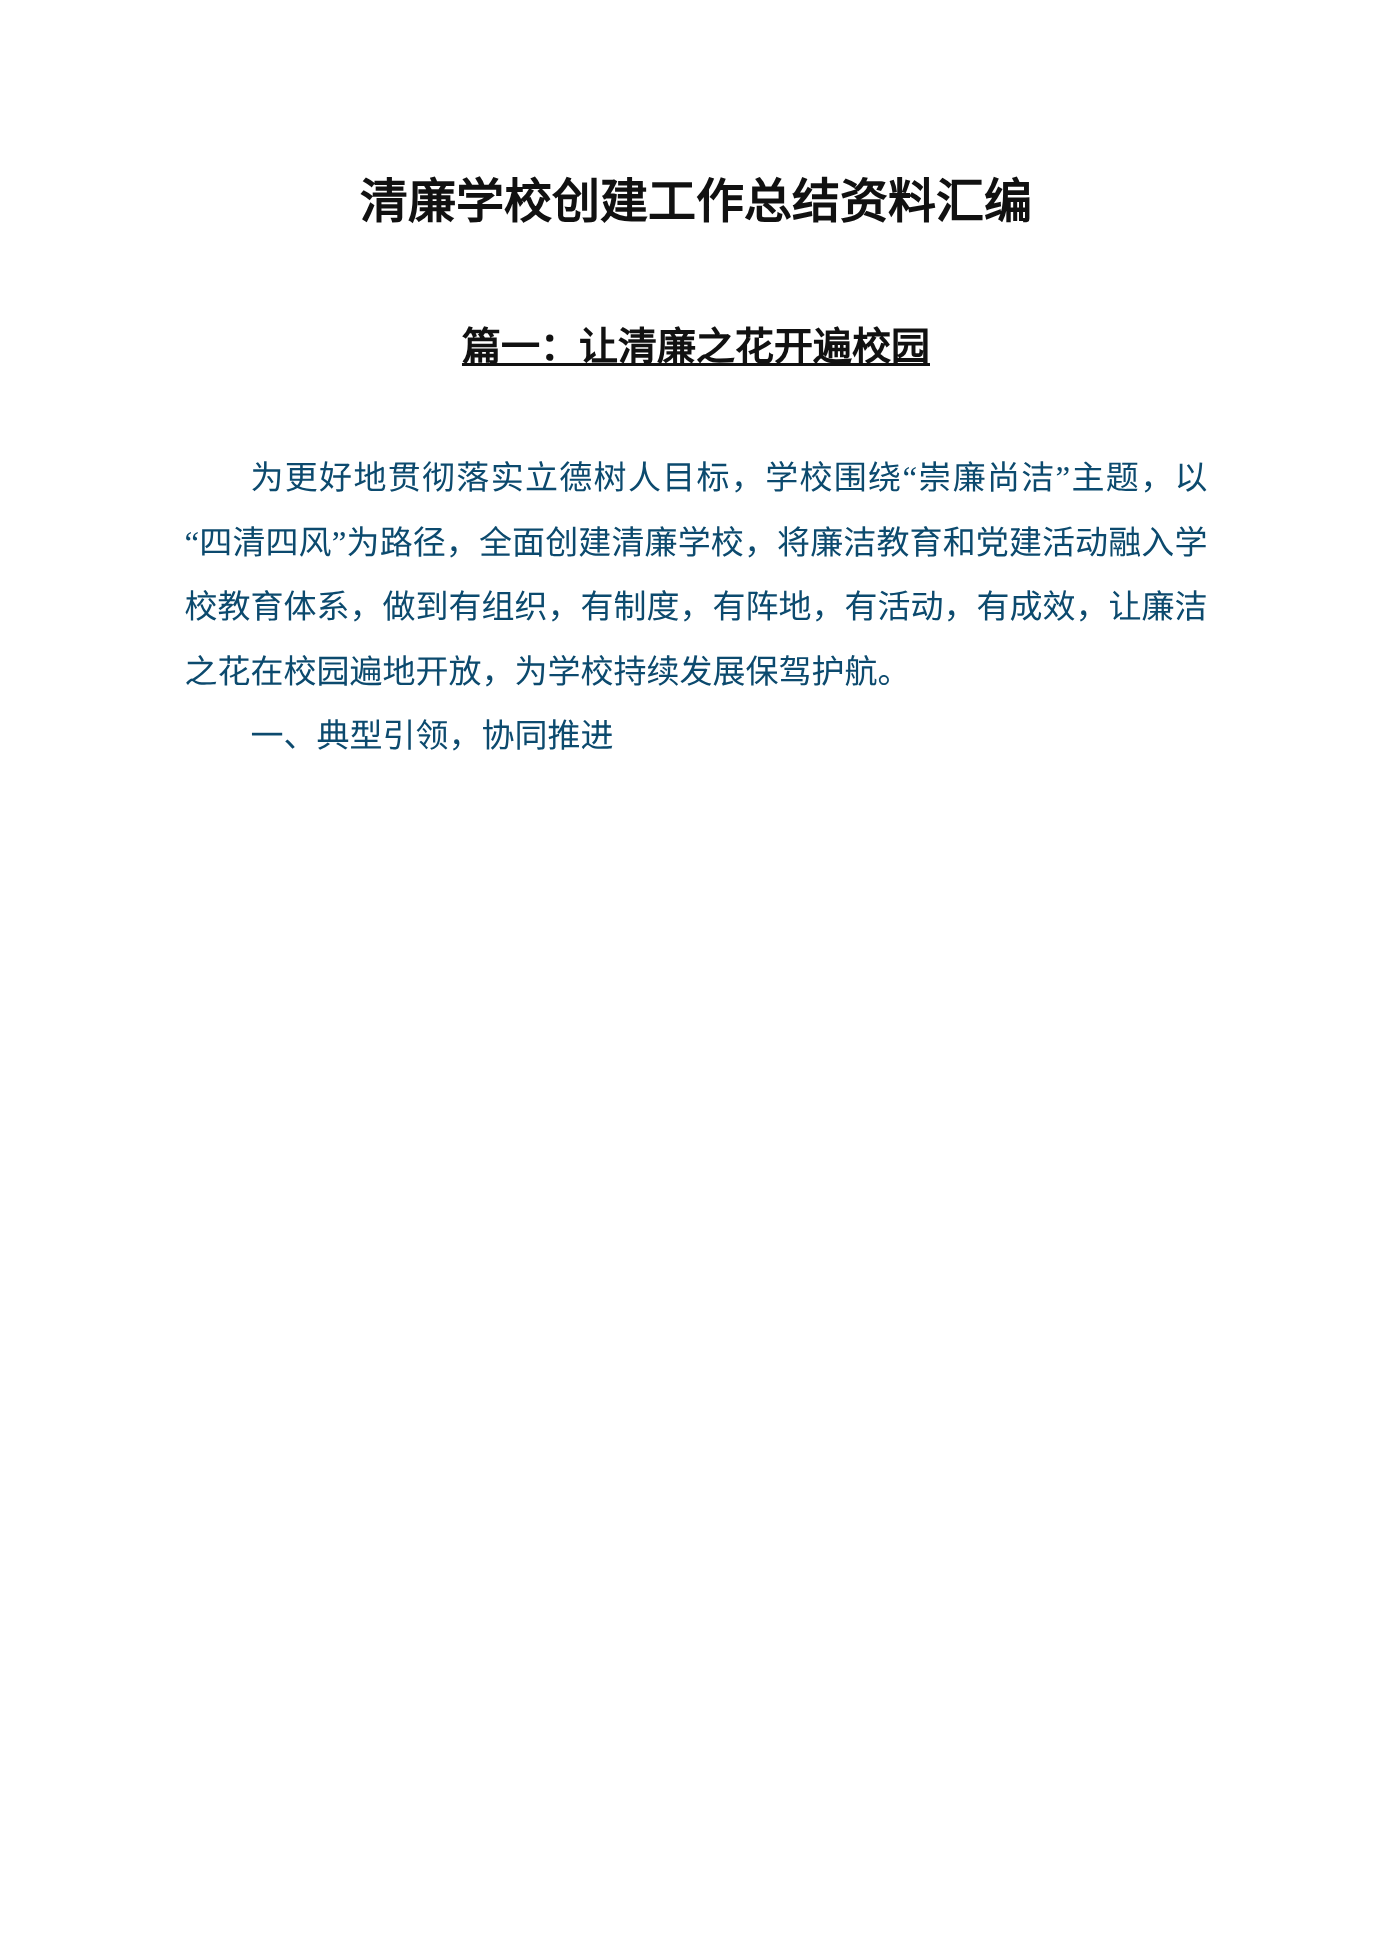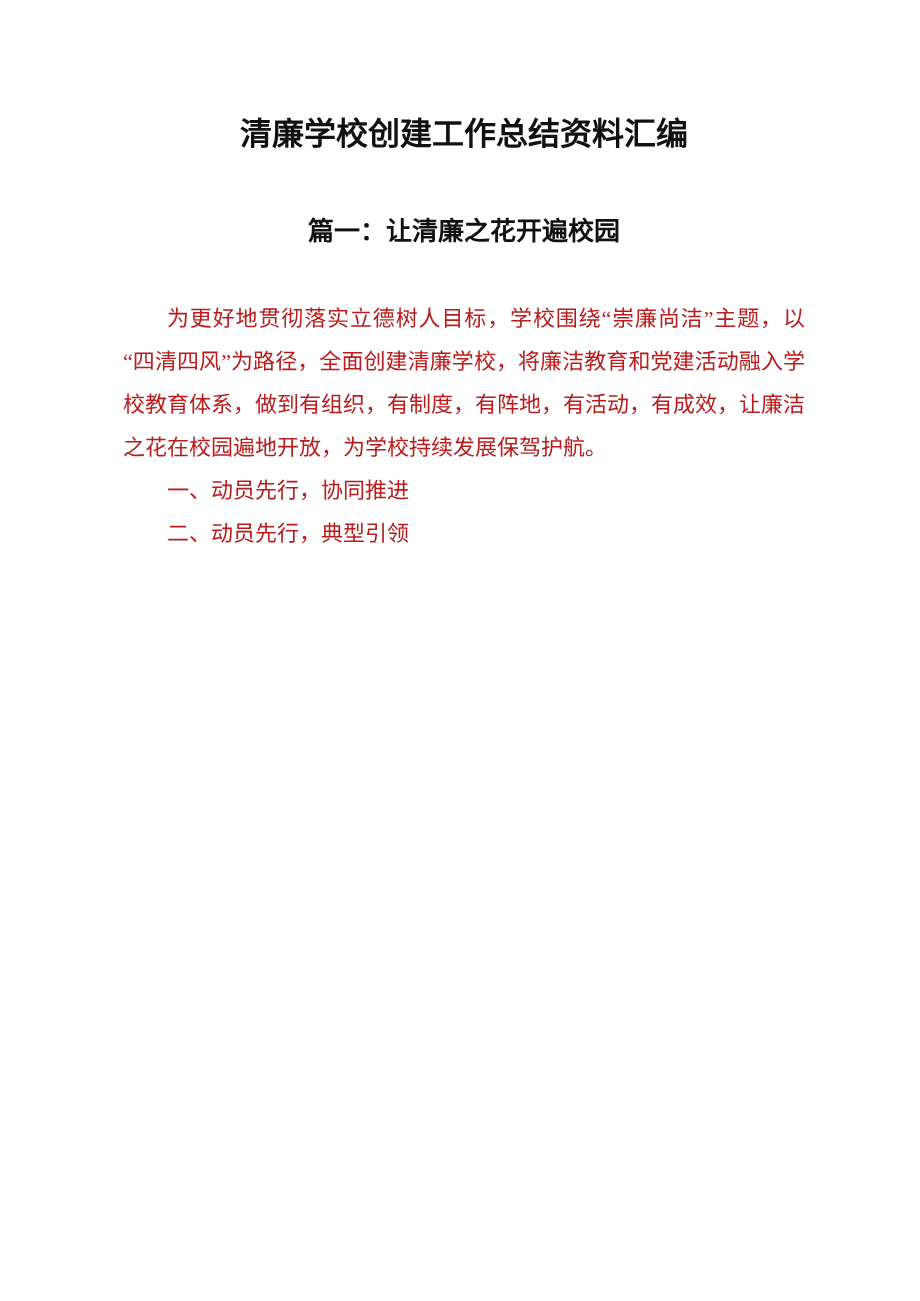--- a/index.html
+++ b/index.html
@@ -27,41 +27,41 @@
     color: #111111;
   }
   .doc-subtitle {
     margin: 57px 0 0 0;
     text-align: center;
     font-family: "Liberation Sans", sans-serif;
     font-weight: 700;
     font-size: 26px;
     line-height: 36px;
     color: #111111;
+    text-decoration: underline;
   }
   .doc-body {
     margin-top: 48px;
     font-family: "Liberation Serif", serif;
     font-size: 22px;
     line-height: 43px;
     text-align: justify;
-    color: #b91c1c;
+    color: #0c4a6e;
   }
   .doc-body p {
     margin: 0;
     padding: 0;
     text-indent: 2em;
   }
 </style>
 </head>
 <body>
 
 <div class="page">
   <h1 class="doc-title">清廉学校创建工作总结资料汇编</h1>
 
   <h2 class="doc-subtitle">篇一：让清廉之花开遍校园</h2>
 
   <div class="doc-body">
     <p>为更好地贯彻落实立德树人目标，学校围绕“崇廉尚洁”主题，以“四清四风”为路径，全面创建清廉学校，将廉洁教育和党建活动融入学校教育体系，做到有组织，有制度，有阵地，有活动，有成效，让廉洁之花在校园遍地开放，为学校持续发展保驾护航。</p>
-    <p>一、动员先行，协同推进</p>
-    <p>二、动员先行，典型引领</p>
+    <p>一、典型引领，协同推进</p>
   </div>
 </div>
 
 </body></html>

